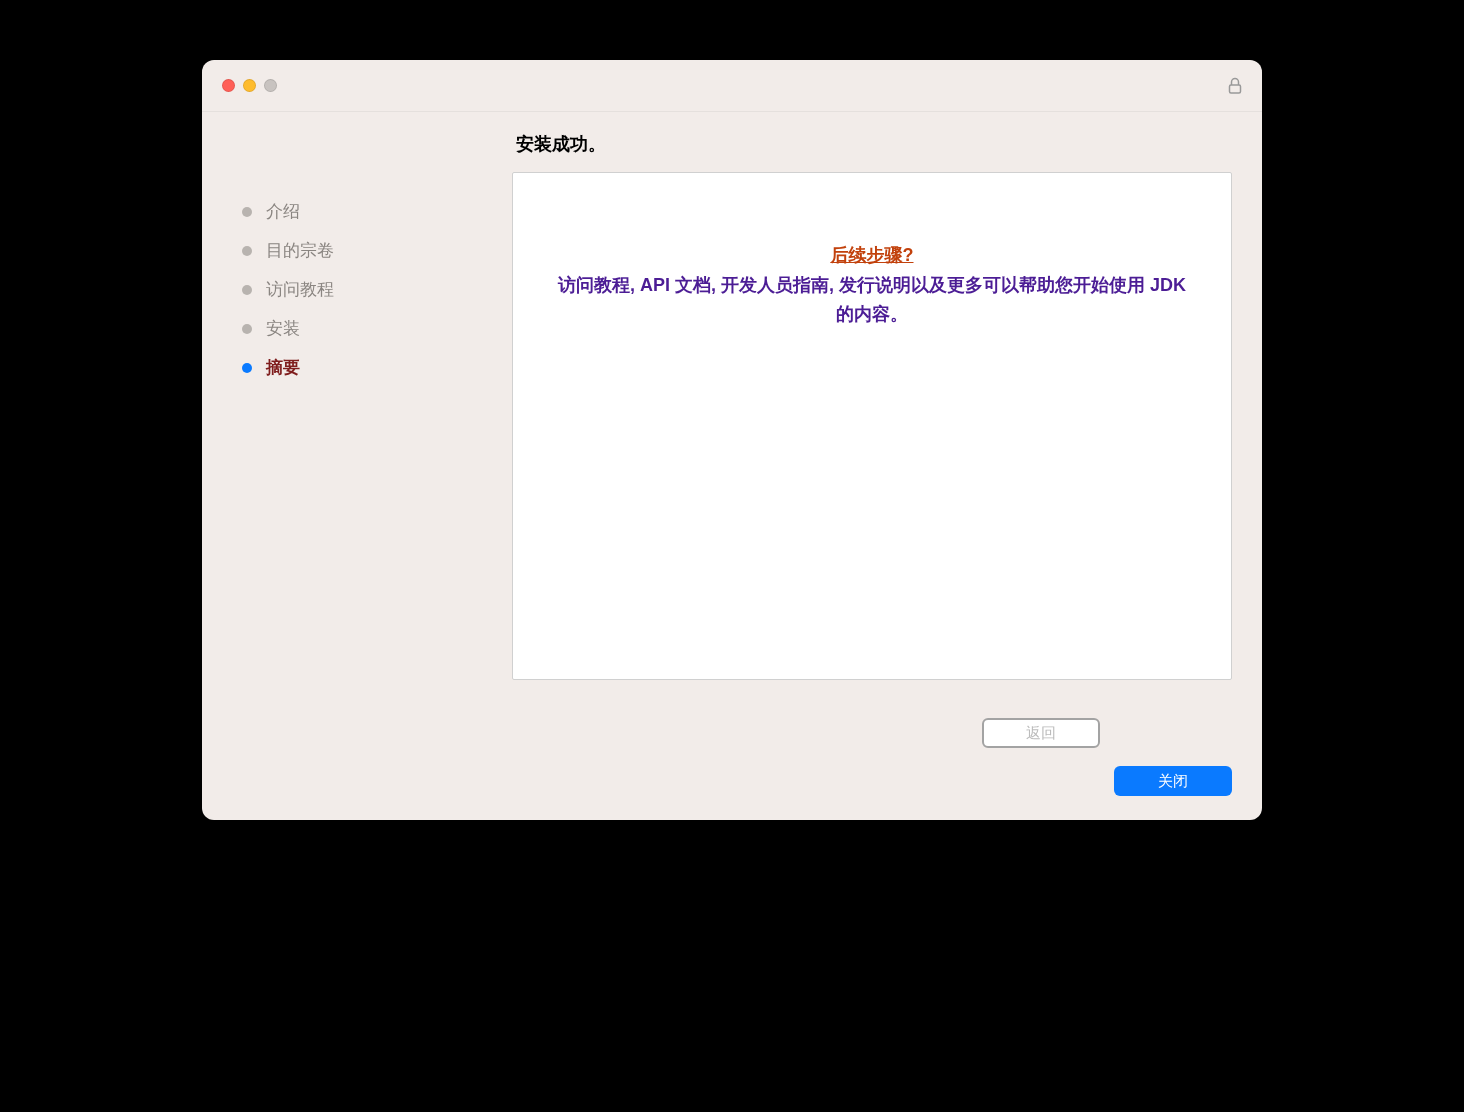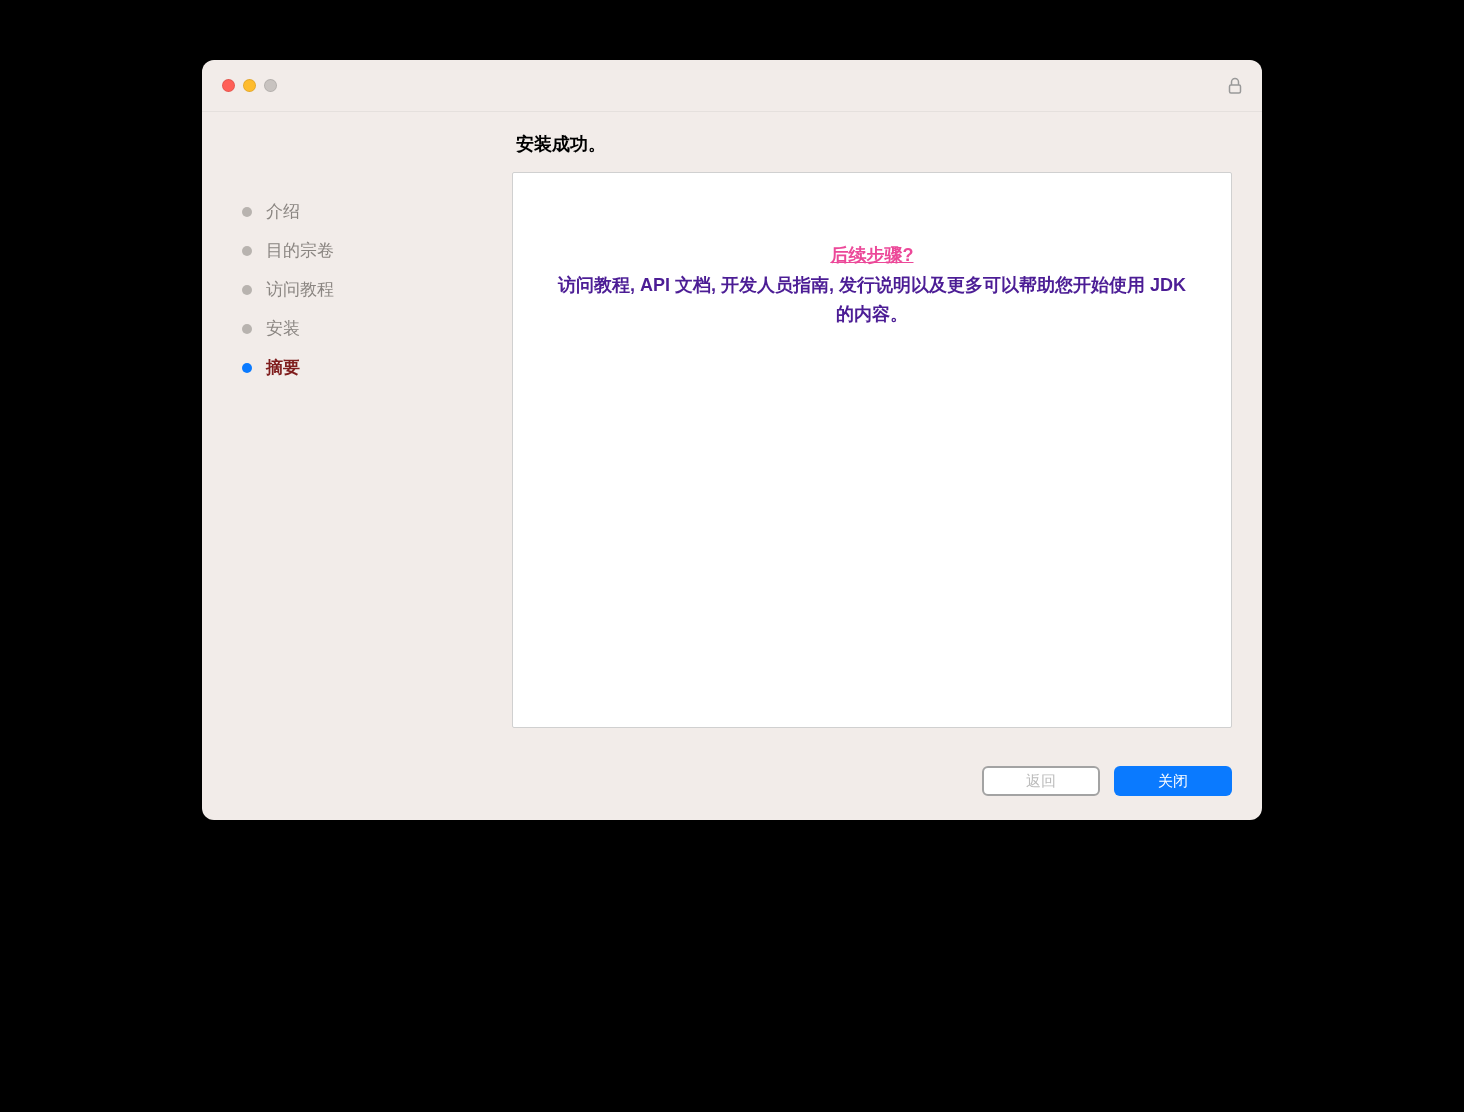--- a/index.html
+++ b/index.html
@@ -145,21 +145,21 @@
     .content-box {
       flex: 1;
       background: #fff;
       border: 1px solid #d0d0d0;
       border-radius: 2px;
       padding: 70px 20px 20px 20px;
       text-align: center;
     }
     
     .next-steps-link {
-      color: #ec4899;
+      color: #c2410c;
       text-decoration: underline;
       font-size: 18px;
       font-weight: 700;
       cursor: pointer;
     }
     
     .content-description {
       font-size: 18px;
       font-weight: 700;
       color: #4c1d95;
@@ -188,20 +188,21 @@
     .btn-secondary {
       background: #fff;
       color: #bbb;
       border: 2px solid #a3a3a3;
     }
     
     .btn-primary {
       background: #0a7aff;
       color: #fff;
       font-weight: 500;
+      margin-top: 48px;
     }
   </style>
 </head>
 <body>
 
 <div class="window">
 
   <div class="titlebar">
     <div class="traffic-lights">
       <div class="traffic-light traffic-red"></div>

